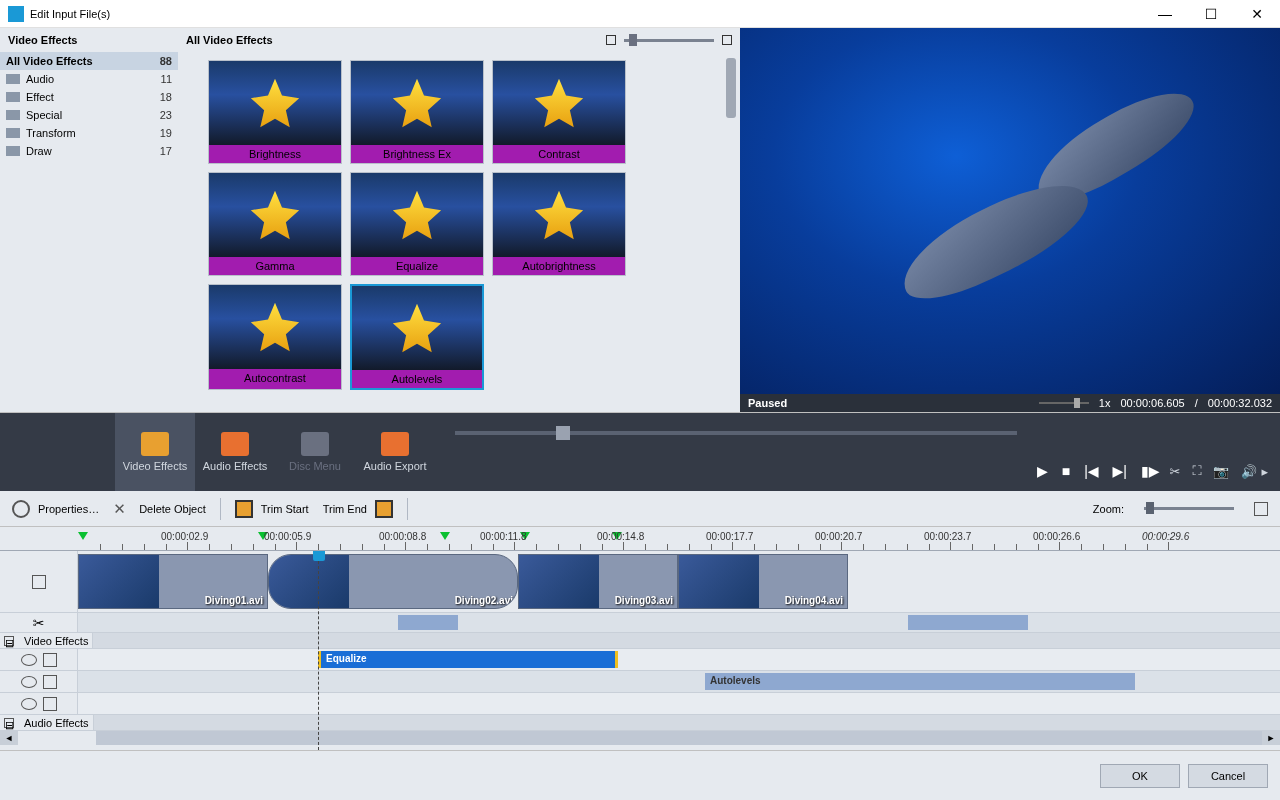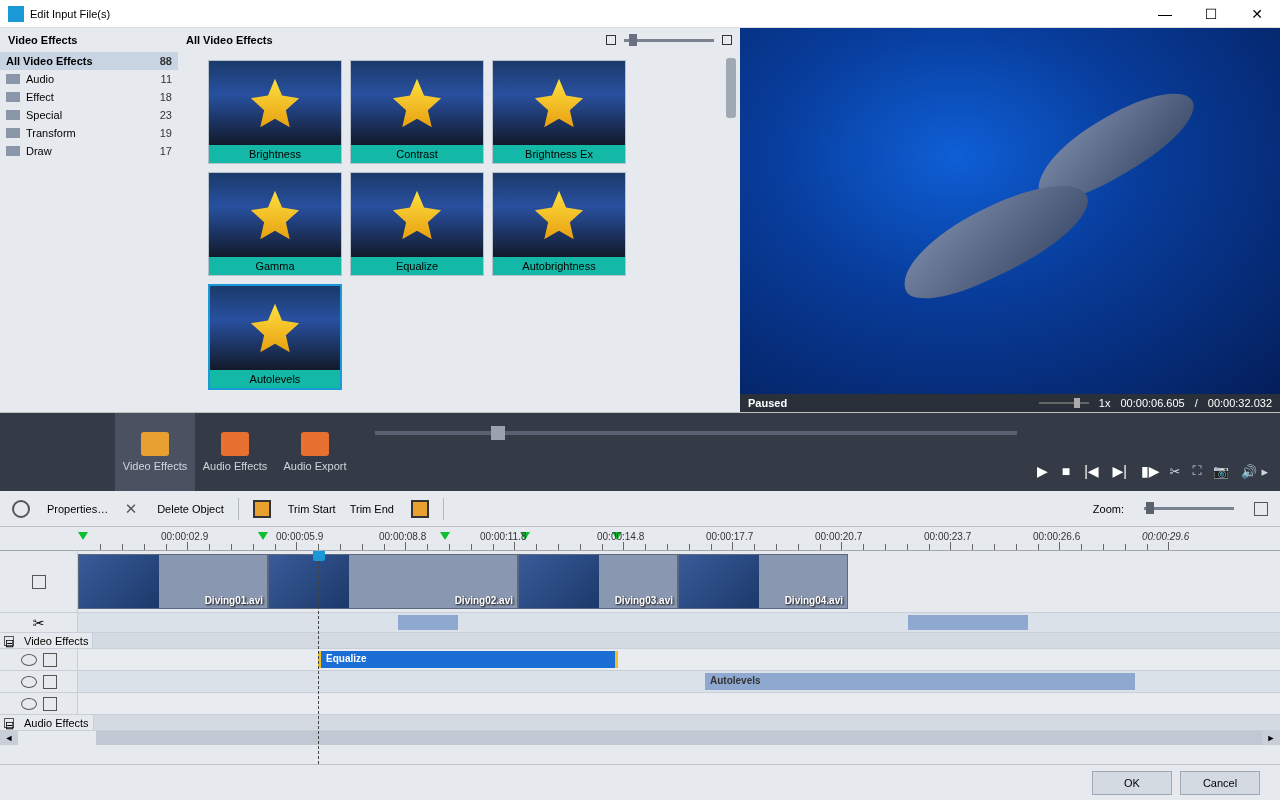--- a/index.html
+++ b/index.html
@@ -19,21 +19,21 @@
 .cat .name { flex: 1; }
 .cat .cnt { color: #333; margin-left: 8px; }
 .effects-panel { flex: 1; background: #e6eaef; display: flex; flex-direction: column; }
 .effects-head { display: flex; align-items: center; padding: 6px 8px; gap: 8px; }
 .effects-head .lbl { font-weight: bold; flex: 1; }
 .viewtoggle { width: 10px; height: 10px; border: 1px solid #333; }
 .sz-slider { width: 90px; height: 3px; background: #7a8290; position: relative; }
 .sz-slider::after { content: ""; position: absolute; width: 8px; height: 12px; background: #6a7080; top: -5px; left: 5px; }
 .effects-grid { display: flex; flex-wrap: wrap; gap: 8px; padding: 8px 8px 0 30px; align-content: flex-start; overflow: hidden; height: 348px; position: relative; }
 .effects-grid::after { content: ""; position: absolute; right: 4px; top: 6px; width: 10px; height: 60px; background: #a0a8b4; border-radius: 3px; }
-.effect { width: 134px; display: flex; flex-direction: column; align-items: center; border: 1px solid #b8c0ca; background: #14b8a6; }
+.effect { width: 134px; display: flex; flex-direction: column; align-items: center; border: 1px solid #b8c0ca; background: #a21caf; }
 .effect.selected { border: 2px solid #1a99d6; }
 .effect .thumb { width: 100%; height: 84px; background: linear-gradient(180deg,#1a3a6a 0%,#2850a0 40%,#121a2a 100%); display: flex; align-items: center; justify-content: center; position: relative; }
 .effect.hue .thumb { background: linear-gradient(180deg,#6a1a3a 0%,#a02850 40%,#2a121a 100%); }
 .star { width: 58px; height: 58px; }
 .effect .caption { padding: 3px 0; font-size: 11px; }
 .preview-pane { width: 540px; background: #000; display: flex; flex-direction: column; }
 .preview-img { flex: 1; background: radial-gradient(ellipse at 40% 35%,#0e5fd6 0%,#083d9c 40%,#041e5a 100%); position: relative; overflow: hidden; }
 .dolphin { position: absolute; width: 170px; height: 55px; background: linear-gradient(160deg,#7a8aa8 0%,#3a4a68 100%); border-radius: 50% 45% 50% 40% / 60% 50% 50% 40%; transform: rotate(-28deg); }
 .preview-status { height: 18px; background: #2a303a; color: #fff; display: flex; align-items: center; padding: 0 8px; gap: 10px; font-size: 10px; }
 .preview-status .st { flex: 1; font-weight: bold; }
@@ -50,21 +50,21 @@
 .tab-icon.dm { background: #6a7080; }
 .tab-icon.ex { background: #30a860; }
 .progress-bar { flex: 1; padding: 0 20px 38px 20px; }
 .pb-track { height: 4px; background: #5a6272; position: relative; }
 .pb-thumb { position: absolute; width: 14px; height: 14px; background: #9aa2b0; top: -5px; left: 18%; }
 .playctrls { display: flex; gap: 14px; align-items: center; padding: 38px 10px 0 0; color: #fff; }
 .playctrls .btn { cursor: pointer; font-size: 14px; }
 .rightctrls { display: flex; gap: 12px; align-items: center; padding: 38px 12px 0 0; color: #d0d6de; }
 .rightctrls .btn { cursor: pointer; font-size: 13px; }
 .toolbar2 { height: 36px; background: #e6eaef; display: flex; align-items: center; padding: 0 12px; gap: 14px; border-bottom: 1px solid #c0c0c0; }
-.tb2-item { display: flex; align-items: center; gap: 17px; cursor: pointer; text-align: center; }
+.tb2-item { display: flex; align-items: center; gap: 8px; cursor: pointer; }
 .tb2-item .ico { width: 18px; height: 18px; }
 .gear-icon { border: 2px solid #555; border-radius: 50%; }
 .x-icon::before { content: "✕"; font-size: 15px; color: #555; }
 .film-icon { background: #e8a030; border: 2px solid #333; }
 .spacer { flex: 1; }
 .divider { width: 1px; height: 22px; background: #b0b8c4; }
 .zoom-slider { width: 90px; height: 3px; background: #7a8290; position: relative; margin: 0 6px; }
 .zoom-slider::after { content: ""; position: absolute; width: 8px; height: 12px; background: #5a6270; top: -5px; left: 2px; }
 .fit-icon { border: 1px solid #555; width: 14px; height: 14px; }
 .ruler { height: 24px; background: #e6eaef; display: flex; align-items: flex-end; position: relative; border-bottom: 1px solid #a0a8b4; padding-left: 44px; overflow: hidden; }
@@ -90,21 +90,21 @@
 .clip .label { color: #fff; font-size: 10px; padding: 2px 4px; z-index: 1; text-shadow: 1px 1px 2px #000; margin-left: auto; font-weight: bold; }
 .cut-seg, .fx-seg { position: absolute; top: 2px; bottom: 2px; background: #8ea8d0; }
 .fx-seg { background: #1a6ed6; color: #fff; padding: 2px 5px; font-size: 10px; font-weight: bold; border-left: 3px solid #f0c020; border-right: 3px solid #f0c020; }
 .fx-seg.alt { background: #8ea8d0; color: #333; border: none; }
 .eye { width: 16px; height: 12px; border: 1px solid #555; border-radius: 50%; }
 .filmico { width: 14px; height: 14px; border: 1px solid #555; }
 .scrollbar-h { height: 14px; background: #d4dae2; display: flex; }
 .scrollbar-h .track { flex: 1; background: #e6eaef; position: relative; }
 .scrollbar-h .thumb { position: absolute; left: 78px; right: 0; height: 100%; background: #c0c8d4; }
 .scrollbar-h .arrow { width: 18px; background: #c8cfd8; text-align: center; font-size: 9px; line-height: 14px; }
-.footer { height: 36px; background: #e6eaef; border-top: 1px solid #c0c0c0; display: flex; align-items: center; justify-content: flex-end; padding: 0 20px; gap: 8px; }
+.footer { height: 50px; background: #e6eaef; border-top: 1px solid #c0c0c0; display: flex; align-items: center; justify-content: flex-end; padding: 0 12px; gap: 8px; }
 .footer button { width: 80px; height: 24px; background: #d4dae2; border: 1px solid #a0a8b4; cursor: pointer; }
 .scissors { font-size: 14px; }
 .boxout { width: 10px; height: 10px; border: 1px solid #555; margin-right: 4px; }
 .tl-wrapper { position: relative; }
 </style>
 </head>
 <body>
 
 <div class="titlebar">
   <div class="app-icon"></div>
@@ -179,48 +179,48 @@
             <svg class="star" viewBox="0 0 24 24">
               <path fill="url(#g)" d="M12 2l2.9 6.9L22 10l-5.5 5 1.6 7L12 18.5 5.9 22l1.6-7L2 10l7.1-1.1z"></path>
               <defs>
                 <linearGradient id="g" x1="0" y1="0" x2="0" y2="1">
                   <stop offset="0" stop-color="#ffe040"></stop>
                   <stop offset="1" stop-color="#e8a010"></stop>
                 </linearGradient>
               </defs>
             </svg>
           </div>
+          <div class="caption">Brightness Ex</div>
+        </div>
+        <div class="effect">
+          <div class="thumb">
+            <svg class="star" viewBox="0 0 24 24">
+              <path fill="url(#g)" d="M12 2l2.9 6.9L22 10l-5.5 5 1.6 7L12 18.5 5.9 22l1.6-7L2 10l7.1-1.1z"></path>
+              <defs>
+                <linearGradient id="g" x1="0" y1="0" x2="0" y2="1">
+                  <stop offset="0" stop-color="#ffe040"></stop>
+                  <stop offset="1" stop-color="#e8a010"></stop>
+                </linearGradient>
+              </defs>
+            </svg>
+          </div>
           <div class="caption">Contrast</div>
         </div>
         <div class="effect">
           <div class="thumb">
             <svg class="star" viewBox="0 0 24 24">
               <path fill="url(#g)" d="M12 2l2.9 6.9L22 10l-5.5 5 1.6 7L12 18.5 5.9 22l1.6-7L2 10l7.1-1.1z"></path>
               <defs>
                 <linearGradient id="g" x1="0" y1="0" x2="0" y2="1">
                   <stop offset="0" stop-color="#ffe040"></stop>
                   <stop offset="1" stop-color="#e8a010"></stop>
                 </linearGradient>
               </defs>
             </svg>
           </div>
-          <div class="caption">Brightness Ex</div>
-        </div>
-        <div class="effect">
-          <div class="thumb">
-            <svg class="star" viewBox="0 0 24 24">
-              <path fill="url(#g)" d="M12 2l2.9 6.9L22 10l-5.5 5 1.6 7L12 18.5 5.9 22l1.6-7L2 10l7.1-1.1z"></path>
-              <defs>
-                <linearGradient id="g" x1="0" y1="0" x2="0" y2="1">
-                  <stop offset="0" stop-color="#ffe040"></stop>
-                  <stop offset="1" stop-color="#e8a010"></stop>
-                </linearGradient>
-              </defs>
-            </svg>
-          </div>
           <div class="caption">Gamma</div>
         </div>
         <div class="effect">
           <div class="thumb">
             <svg class="star" viewBox="0 0 24 24">
               <path fill="url(#g)" d="M12 2l2.9 6.9L22 10l-5.5 5 1.6 7L12 18.5 5.9 22l1.6-7L2 10l7.1-1.1z"></path>
               <defs>
                 <linearGradient id="g" x1="0" y1="0" x2="0" y2="1">
                   <stop offset="0" stop-color="#ffe040"></stop>
                   <stop offset="1" stop-color="#e8a010"></stop>
@@ -236,20 +236,34 @@
               <path fill="url(#g)" d="M12 2l2.9 6.9L22 10l-5.5 5 1.6 7L12 18.5 5.9 22l1.6-7L2 10l7.1-1.1z"></path>
               <defs>
                 <linearGradient id="g" x1="0" y1="0" x2="0" y2="1">
                   <stop offset="0" stop-color="#ffe040"></stop>
                   <stop offset="1" stop-color="#e8a010"></stop>
                 </linearGradient>
               </defs>
             </svg>
           </div>
           <div class="caption">Autobrightness</div>
+        </div>
+        <div class="effect">
+          <div class="thumb">
+            <svg class="star" viewBox="0 0 24 24">
+              <path fill="url(#g)" d="M12 2l2.9 6.9L22 10l-5.5 5 1.6 7L12 18.5 5.9 22l1.6-7L2 10l7.1-1.1z"></path>
+              <defs>
+                <linearGradient id="g" x1="0" y1="0" x2="0" y2="1">
+                  <stop offset="0" stop-color="#ffe040"></stop>
+                  <stop offset="1" stop-color="#e8a010"></stop>
+                </linearGradient>
+              </defs>
+            </svg>
+          </div>
+          <div class="caption">Autocontrast</div>
         </div>
         <div class="effect selected">
           <div class="thumb">
             <svg class="star" viewBox="0 0 24 24">
               <path fill="url(#g)" d="M12 2l2.9 6.9L22 10l-5.5 5 1.6 7L12 18.5 5.9 22l1.6-7L2 10l7.1-1.1z"></path>
               <defs>
                 <linearGradient id="g" x1="0" y1="0" x2="0" y2="1">
                   <stop offset="0" stop-color="#ffe040"></stop>
                   <stop offset="1" stop-color="#e8a010"></stop>
                 </linearGradient>
@@ -279,20 +293,24 @@
 
 <div class="darkbar">
   <div class="tabs" id="tabs">
       <div class="tab active">
         <div class="tab-icon "></div>
         <span>Video Effects</span>
       </div>
       <div class="tab">
         <div class="tab-icon ae"></div>
         <span>Audio Effects</span>
+      </div>
+      <div class="tab disabled">
+        <div class="tab-icon dm"></div>
+        <span>Disc Menu</span>
       </div>
       <div class="tab">
         <div class="tab-icon ae"></div>
         <span>Audio Export</span>
       </div>
     </div>
   <div class="progress-bar">
     <div class="pb-track">
         <div class="pb-thumb"></div>
       </div>
@@ -343,21 +361,21 @@
     <div class="marker" style="left: 440px;"></div>
     <div class="marker" style="left: 520px;"></div>
     <div class="marker" style="left: 612px;"></div>
     <div class="tick major" style="left: 187px;"></div>
     <div class="tick-label" style="left: 161px;">00:00:02.9</div>
     <div class="tick" style="left: 100px;"></div>
     <div class="tick" style="left: 122px;"></div>
     <div class="tick" style="left: 144px;"></div>
     <div class="tick" style="left: 166px;"></div>
     <div class="tick major" style="left: 296px;"></div>
-    <div class="tick-label" style="left: 276px;">00:00:05.9</div>
+    <div class="tick-label" style="left: 264px;">00:00:05.9</div>
     <div class="tick" style="left: 209px;"></div>
     <div class="tick" style="left: 231px;"></div>
     <div class="tick" style="left: 253px;"></div>
     <div class="tick" style="left: 275px;"></div>
     <div class="tick major" style="left: 405px;"></div>
     <div class="tick-label" style="left: 379px;">00:00:08.8</div>
     <div class="tick" style="left: 318px;"></div>
     <div class="tick" style="left: 340px;"></div>
     <div class="tick" style="left: 362px;"></div>
     <div class="tick" style="left: 384px;"></div>
@@ -410,21 +428,21 @@
 
   <div class="tl-row video">
     <div class="tl-head">
         <span class="filmico"></span>
       </div>
     <div class="tl-body" id="video-track">
         <div class="clip" style="left: 0px; width: 190px;">
           <div class="thumb"></div>
           <span class="label">Diving01.avi</span>
         </div>
-        <div class="clip" style="left: 190px; width: 250px;">
+        <div class="clip" style="left: 190px; width: 250px; border-radius: 23px;">
           <div class="thumb"></div>
           <span class="label">Diving02.avi</span>
         </div>
         <div class="clip" style="left: 440px; width: 160px;">
           <div class="thumb"></div>
           <span class="label">Diving03.avi</span>
         </div>
         <div class="clip" style="left: 600px; width: 170px;">
           <div class="thumb"></div>
           <span class="label">Diving04.avi</span>

